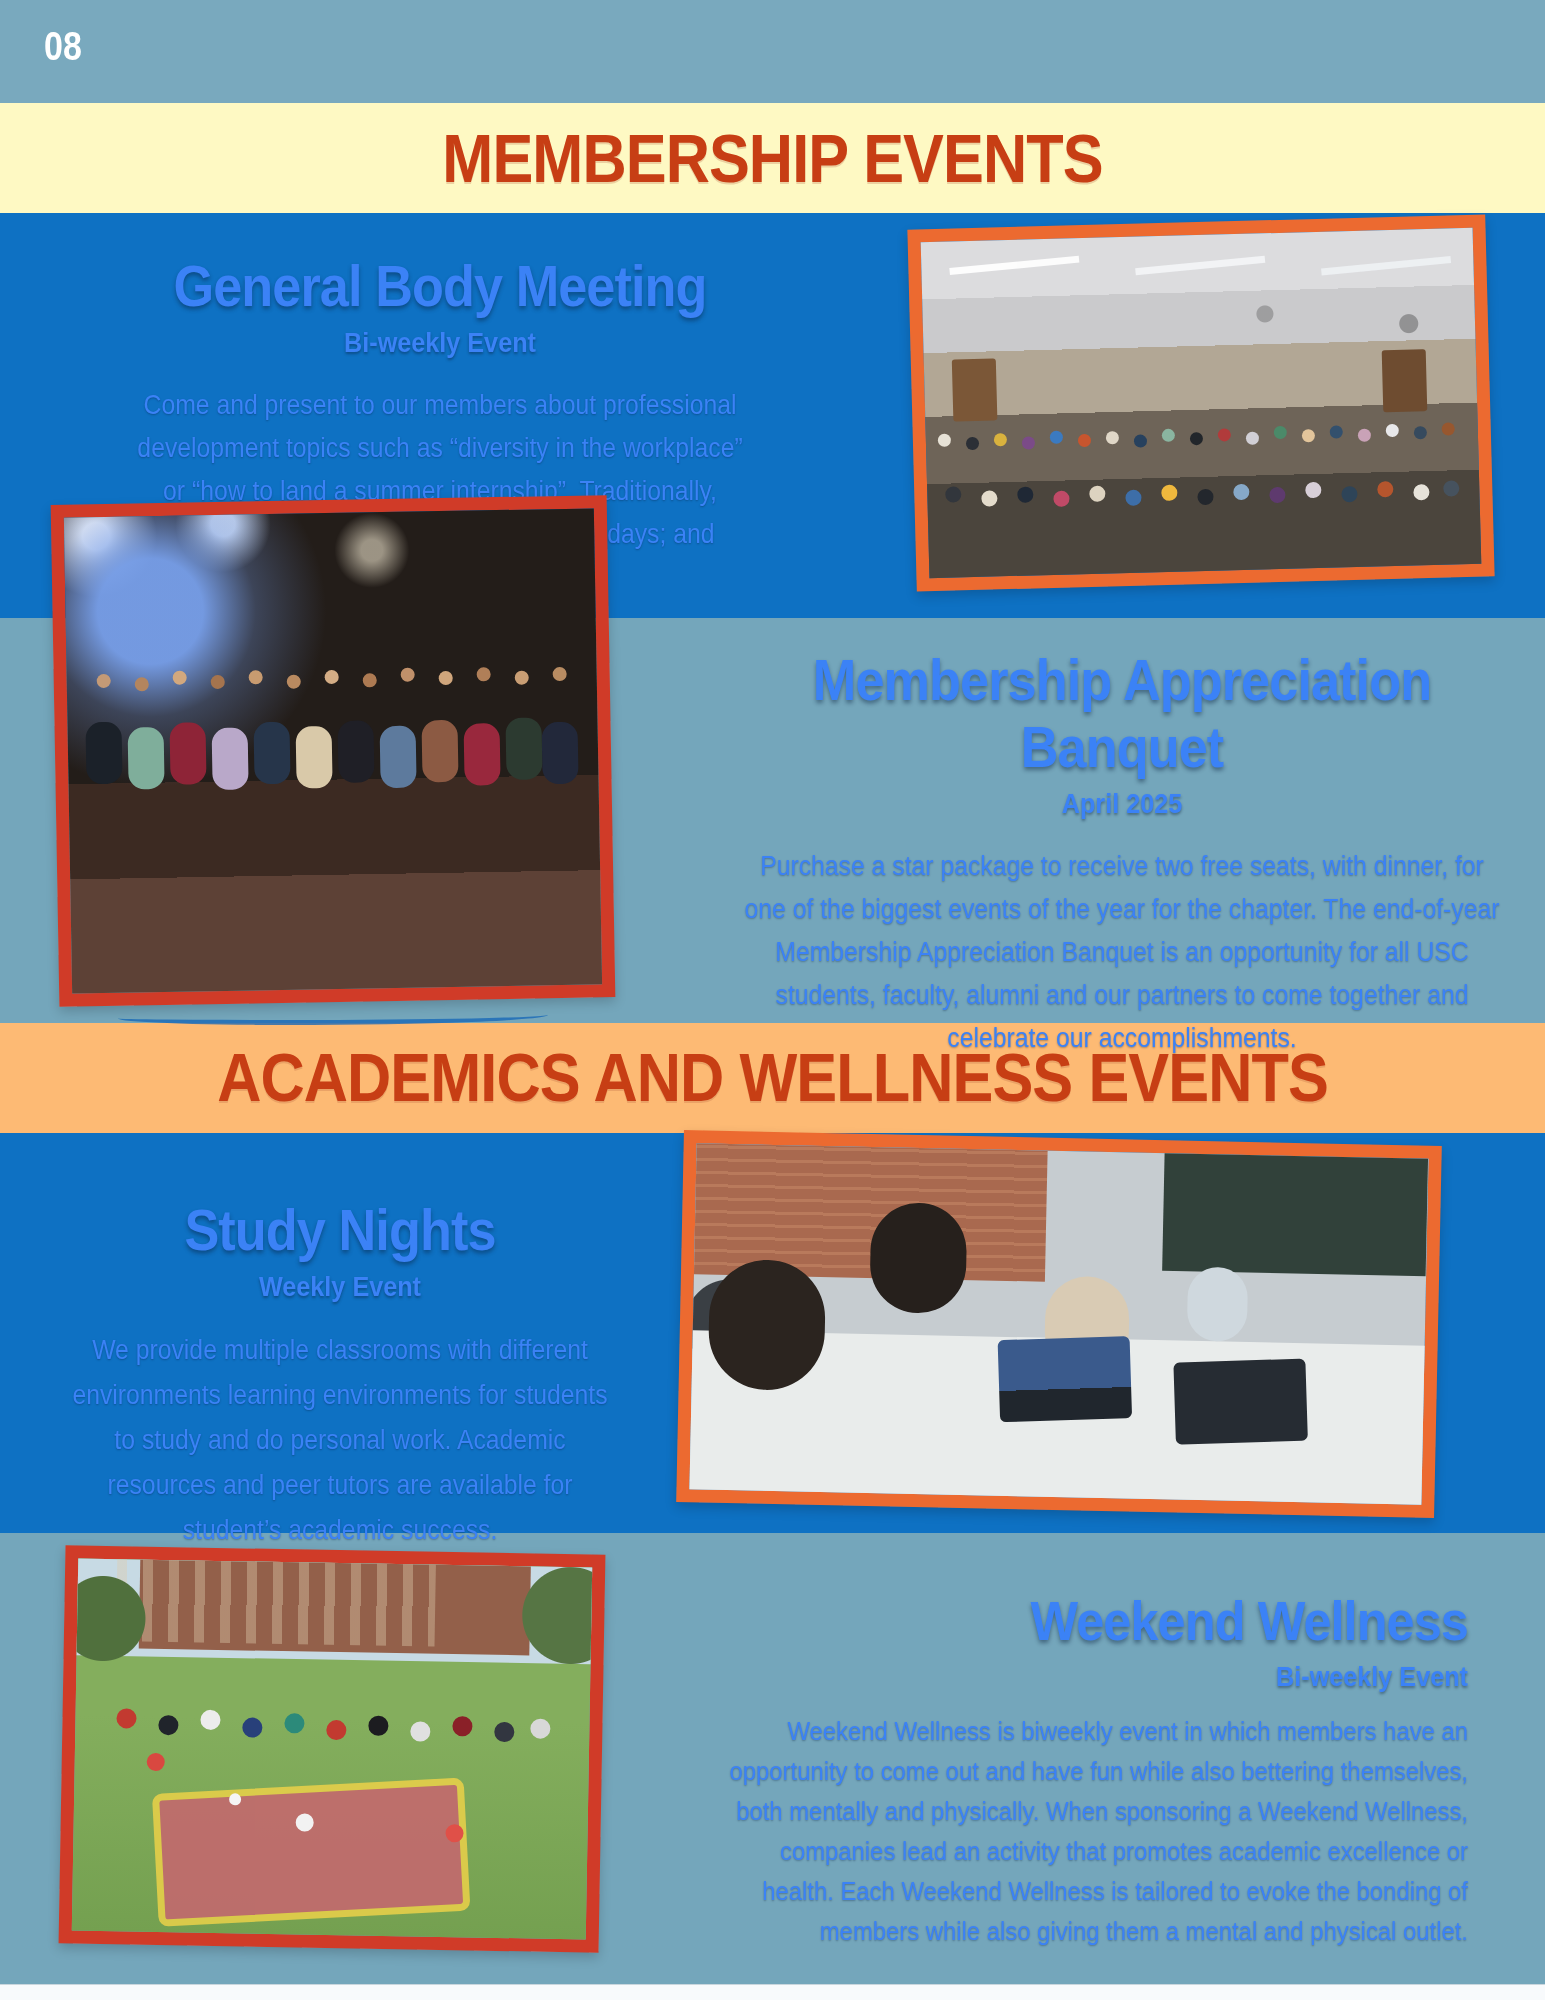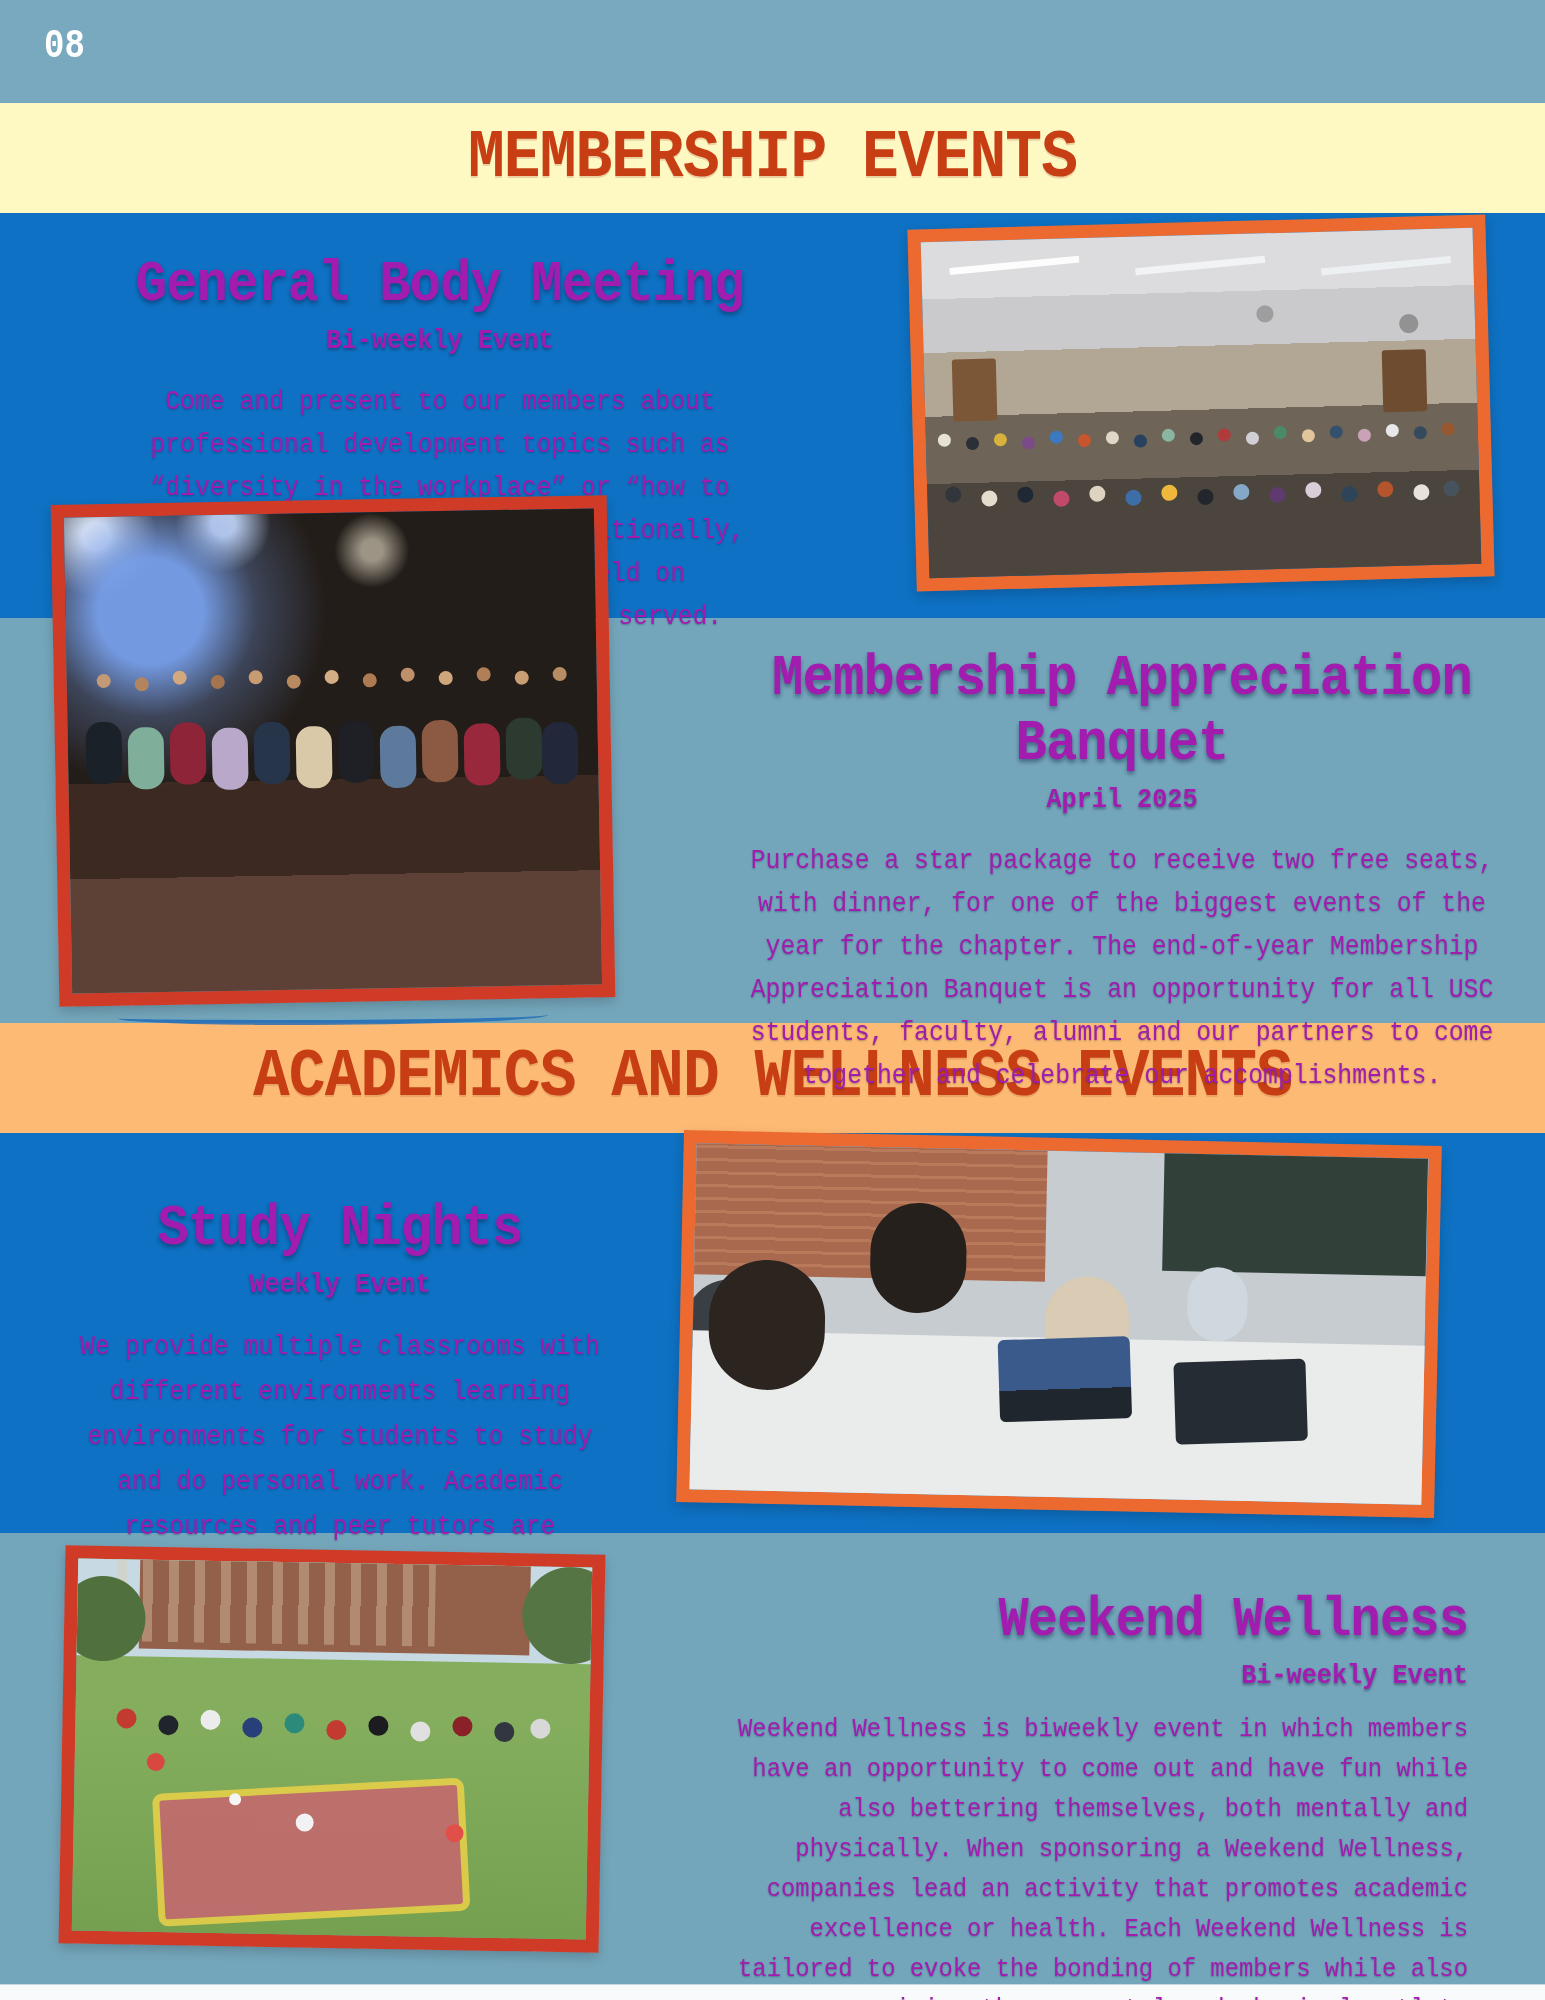--- a/index.html
+++ b/index.html
@@ -1,17 +1,17 @@
 <!DOCTYPE html>
 <html><head>
 <meta charset="utf-8">
 <style>
   html,body{margin:0;padding:0;background:#e8e8e8;}
   .page{position:relative;width:1545px;height:2000px;overflow:hidden;background:#fff;
-        font-family:Liberation Mono, monospace;}
+        font-family:Liberation Sans, sans-serif;}
 
   
   .sec{position:absolute;left:0;width:1545px;z-index:1;}
   .topbar{top:0;height:103px;background:#79A9BE;}
   .band1{top:103px;height:110px;background:#fef9c3;}
   .blue1{top:213px;height:405px;background:#0E71C3;}
   .muted1{top:618px;height:405px;background:#74A6BB;}
   .band2{top:1023px;height:110px;background:#fdba74;}
   .blue2{top:1133px;height:400px;background:#0E71C3;}
   .muted2{top:1533px;height:451px;background:#74A6BB;}
@@ -20,21 +20,21 @@
   .pagenum{position:absolute;left:44px;top:24px;font-size:40px;font-weight:bold;color:#fff;
            letter-spacing:0;transform:scaleX(.85);transform-origin:0 0;}
 
   h1.banner{margin:0;width:100%;text-align:center;font-weight:bold;font-size:68px;
             color:#C73E14;letter-spacing:-1px;transform:scaleX(.9);transform-origin:50% 50%;
             text-shadow:0 2px 0 rgba(180,90,60,.25);}
   .band1 h1{line-height:110px;}
   .band2 h1{line-height:108px;}
 
   
-  .col{position:absolute;text-align:center;color:#a21caf;z-index:4;}
+  .col{position:absolute;text-align:center;color:#3b82f6;z-index:4;}
   .squeeze{transform:scaleX(.9);transform-origin:50% 0;}
   .etitle{margin:0;font-size:58px;font-weight:bold;letter-spacing:-1px;
           text-shadow:0 3px 5px rgba(8,30,60,.45);}
   .etag{font-size:28px;font-weight:bold;margin-top:8px;text-shadow:0 2px 3px rgba(8,30,60,.45);}
   .edesc{font-size:27.5px;line-height:43px;margin-top:24px;font-weight:normal;
          text-shadow:0 1px 2px rgba(8,30,60,.35);}
   #col-gbm{left:95px;top:252px;width:690px;}
   #col-banquet{left:702px;top:646px;width:840px;}
   #col-study{left:30px;top:1196px;width:620px;}
   #col-study .edesc{line-height:45px;}

